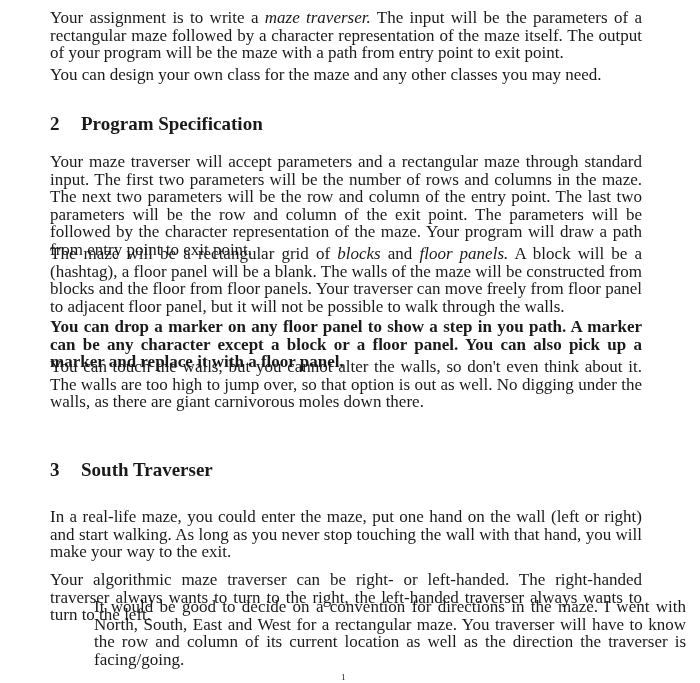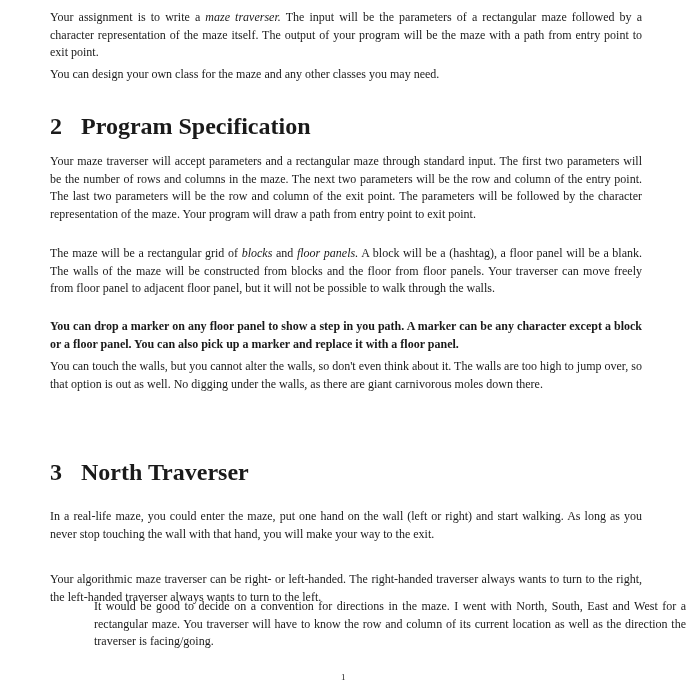--- a/index.html
+++ b/index.html
@@ -1,22 +1,22 @@
 <!DOCTYPE html>
 <html><head>
 <meta charset="utf-8">
 <style>
   html, body { margin: 0; padding: 0; background: #ffffff; }
   body { width: 700px; height: 683px; overflow: hidden; position: relative;
          font-family: "DejaVu Serif", "Liberation Serif", serif; color: #1a1a1a; }
   .page { position: absolute; left: 50px; top: 0; width: 592px; }
-  .para { font-family: "Liberation Serif", "DejaVu Serif", serif; font-size: 12px; line-height: 17.6px;
+  .para { font-family: "Liberation Serif", "DejaVu Serif", serif; font-size: 17px; line-height: 17.6px;
           text-align: justify; margin: 0; position: absolute; left: 0; width: 592px; }
   .heading { position: absolute; left: 0; font-family: "Liberation Serif", "DejaVu Serif", serif;
-             font-weight: bold; font-size: 24px; margin: 0; }
+             font-weight: bold; font-size: 19px; margin: 0; }
   .heading .num { display: inline-block; width: 31px; }
   em { font-style: italic; }
   .pagenum { position: absolute; left: 341px; top: 672px; font-size: 9px;
              font-family: "Liberation Serif", serif; }
 </style>
 </head>
 <body>
 
 <div class="page">
 
@@ -27,21 +27,21 @@
   <h2 class="heading" style="top:113px;"><span class="num">2</span><span>Program Specification</span></h2>
 
   <p class="para" style="top:153px;">Your maze traverser will accept parameters and a rectangular maze through standard input. The first two parameters will be the number of rows and columns in the maze. The next two parameters will be the row and column of the entry point. The last two parameters will be the row and column of the exit point. The parameters will be followed by the character representation of the maze. Your program will draw a path from entry point to exit point.</p>
 
   <p class="para" style="top:245px;"><span>The maze will be a rectangular grid of </span><em>blocks</em><span> and </span><em>floor panels.</em><span> A block will be a (hashtag), a floor panel will be a blank. The walls of the maze will be constructed from blocks and the floor from floor panels. Your traverser can move freely from floor panel to adjacent floor panel, but it will not be possible to walk through the walls.</span></p>
 
   <p class="para" style="top:318px;font-weight:bold;">You can drop a marker on any floor panel to show a step in you path. A marker can be any character except a block or a floor panel. You can also pick up a marker and replace it with a floor panel.</p>
 
   <p class="para" style="top:358px;">You can touch the walls, but you cannot alter the walls, so don't even think about it. The walls are too high to jump over, so that option is out as well. No digging under the walls, as there are giant carnivorous moles down there.</p>
 
-  <h2 class="heading" style="top:459px;"><span class="num">3</span><span>North Traverser</span></h2>
+  <h2 class="heading" style="top:459px;"><span class="num">3</span><span>South Traverser</span></h2>
 
   <p class="para" style="top:508px;">In a real-life maze, you could enter the maze, put one hand on the wall (left or right) and start walking. As long as you never stop touching the wall with that hand, you will make your way to the exit.</p>
 
   <p class="para" style="top:571px;">Your algorithmic maze traverser can be right- or left-handed. The right-handed traverser always wants to turn to the right, the left-handed traverser always wants to turn to the left.</p>
 
   <p class="para" style="top:598px;margin-left:44px;">It would be good to decide on a convention for directions in the maze. I went with North, South, East and West for a rectangular maze. You traverser will have to know the row and column of its current location as well as the direction the traverser is facing/going.</p>
 </div>
 
 <div class="pagenum">1</div>
 

